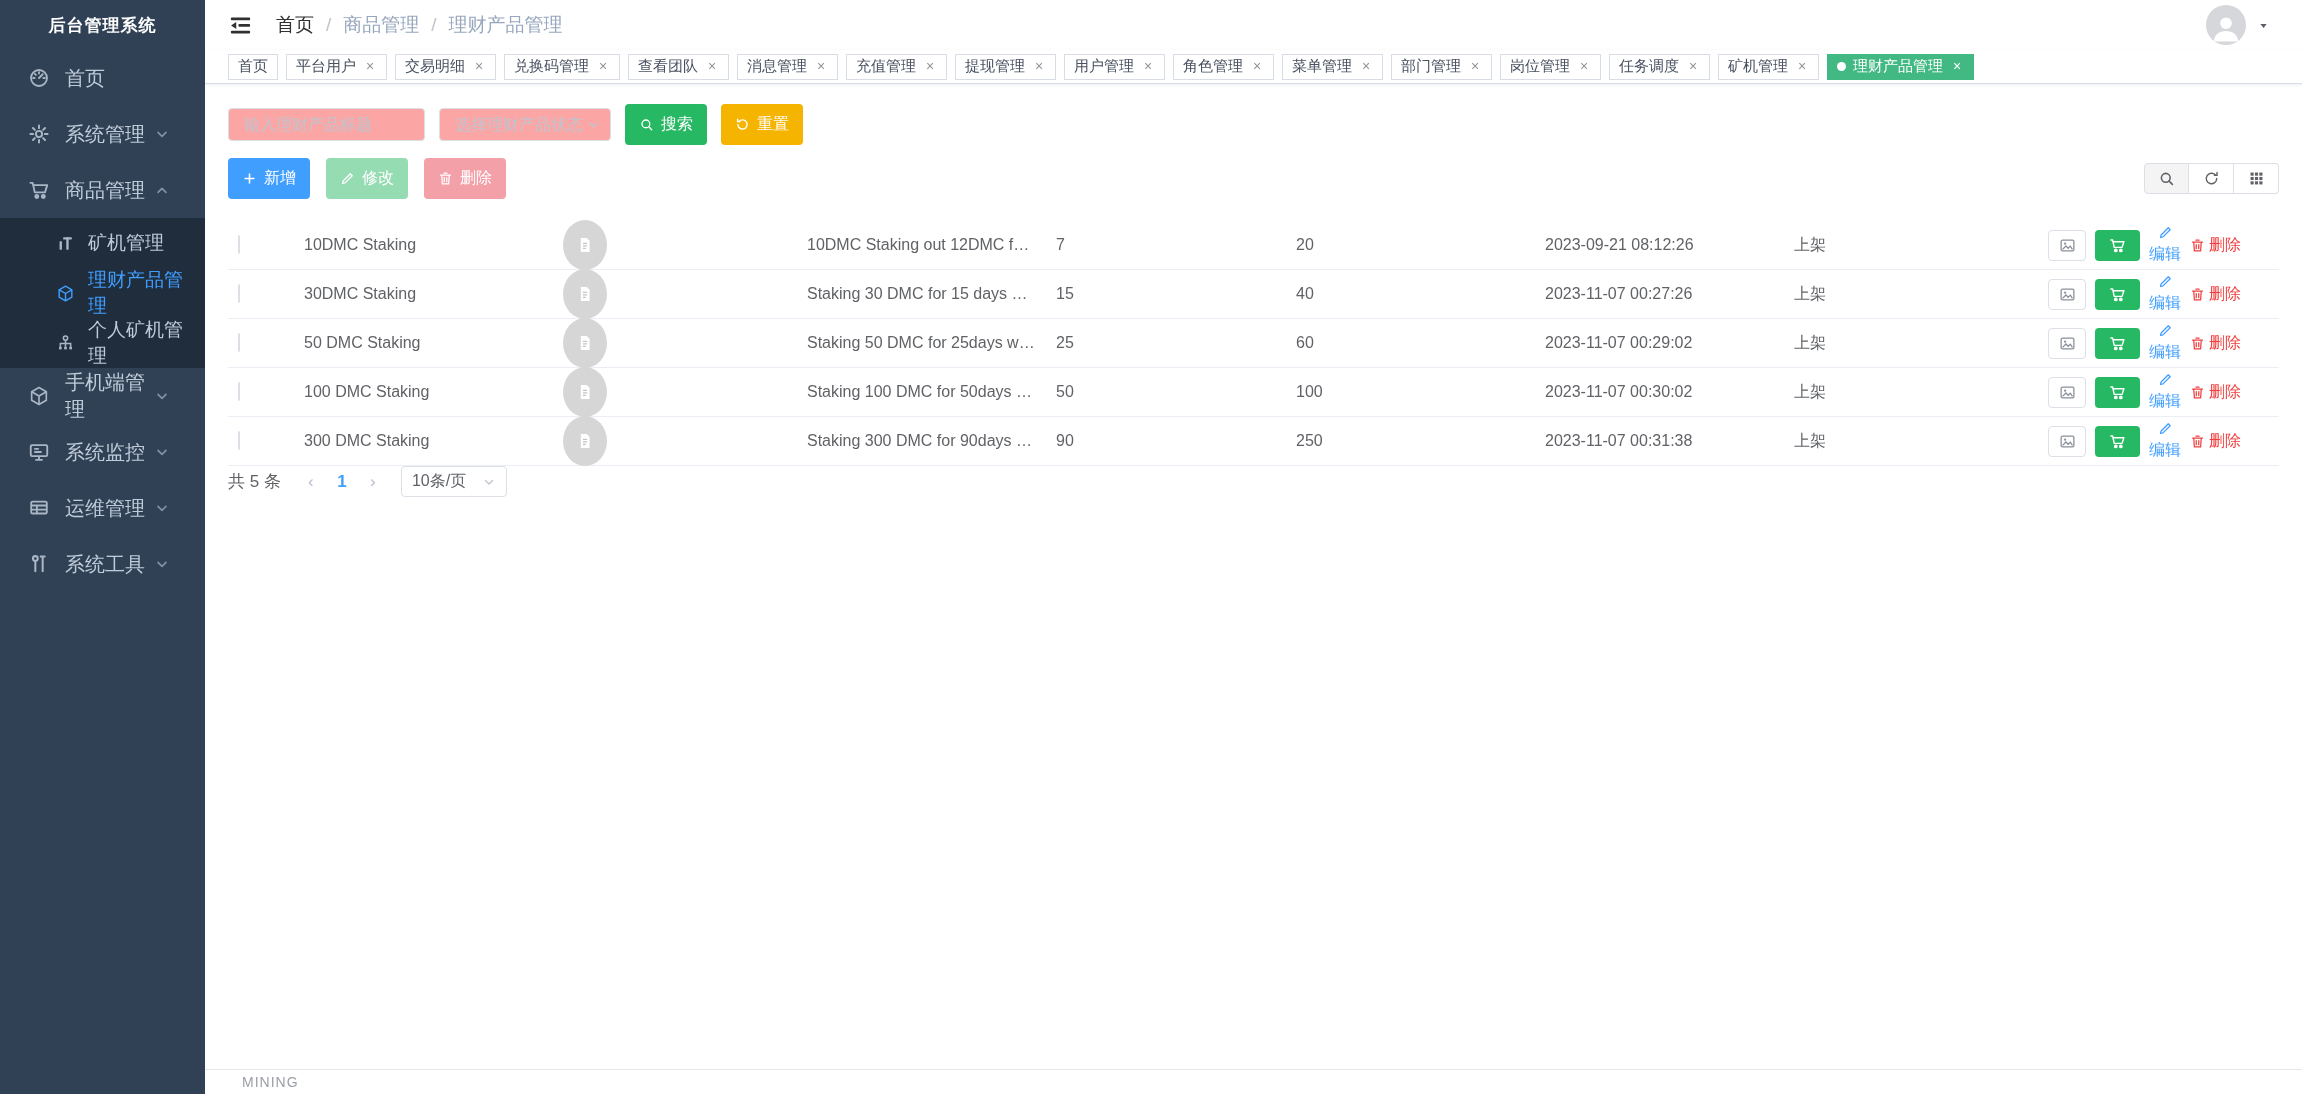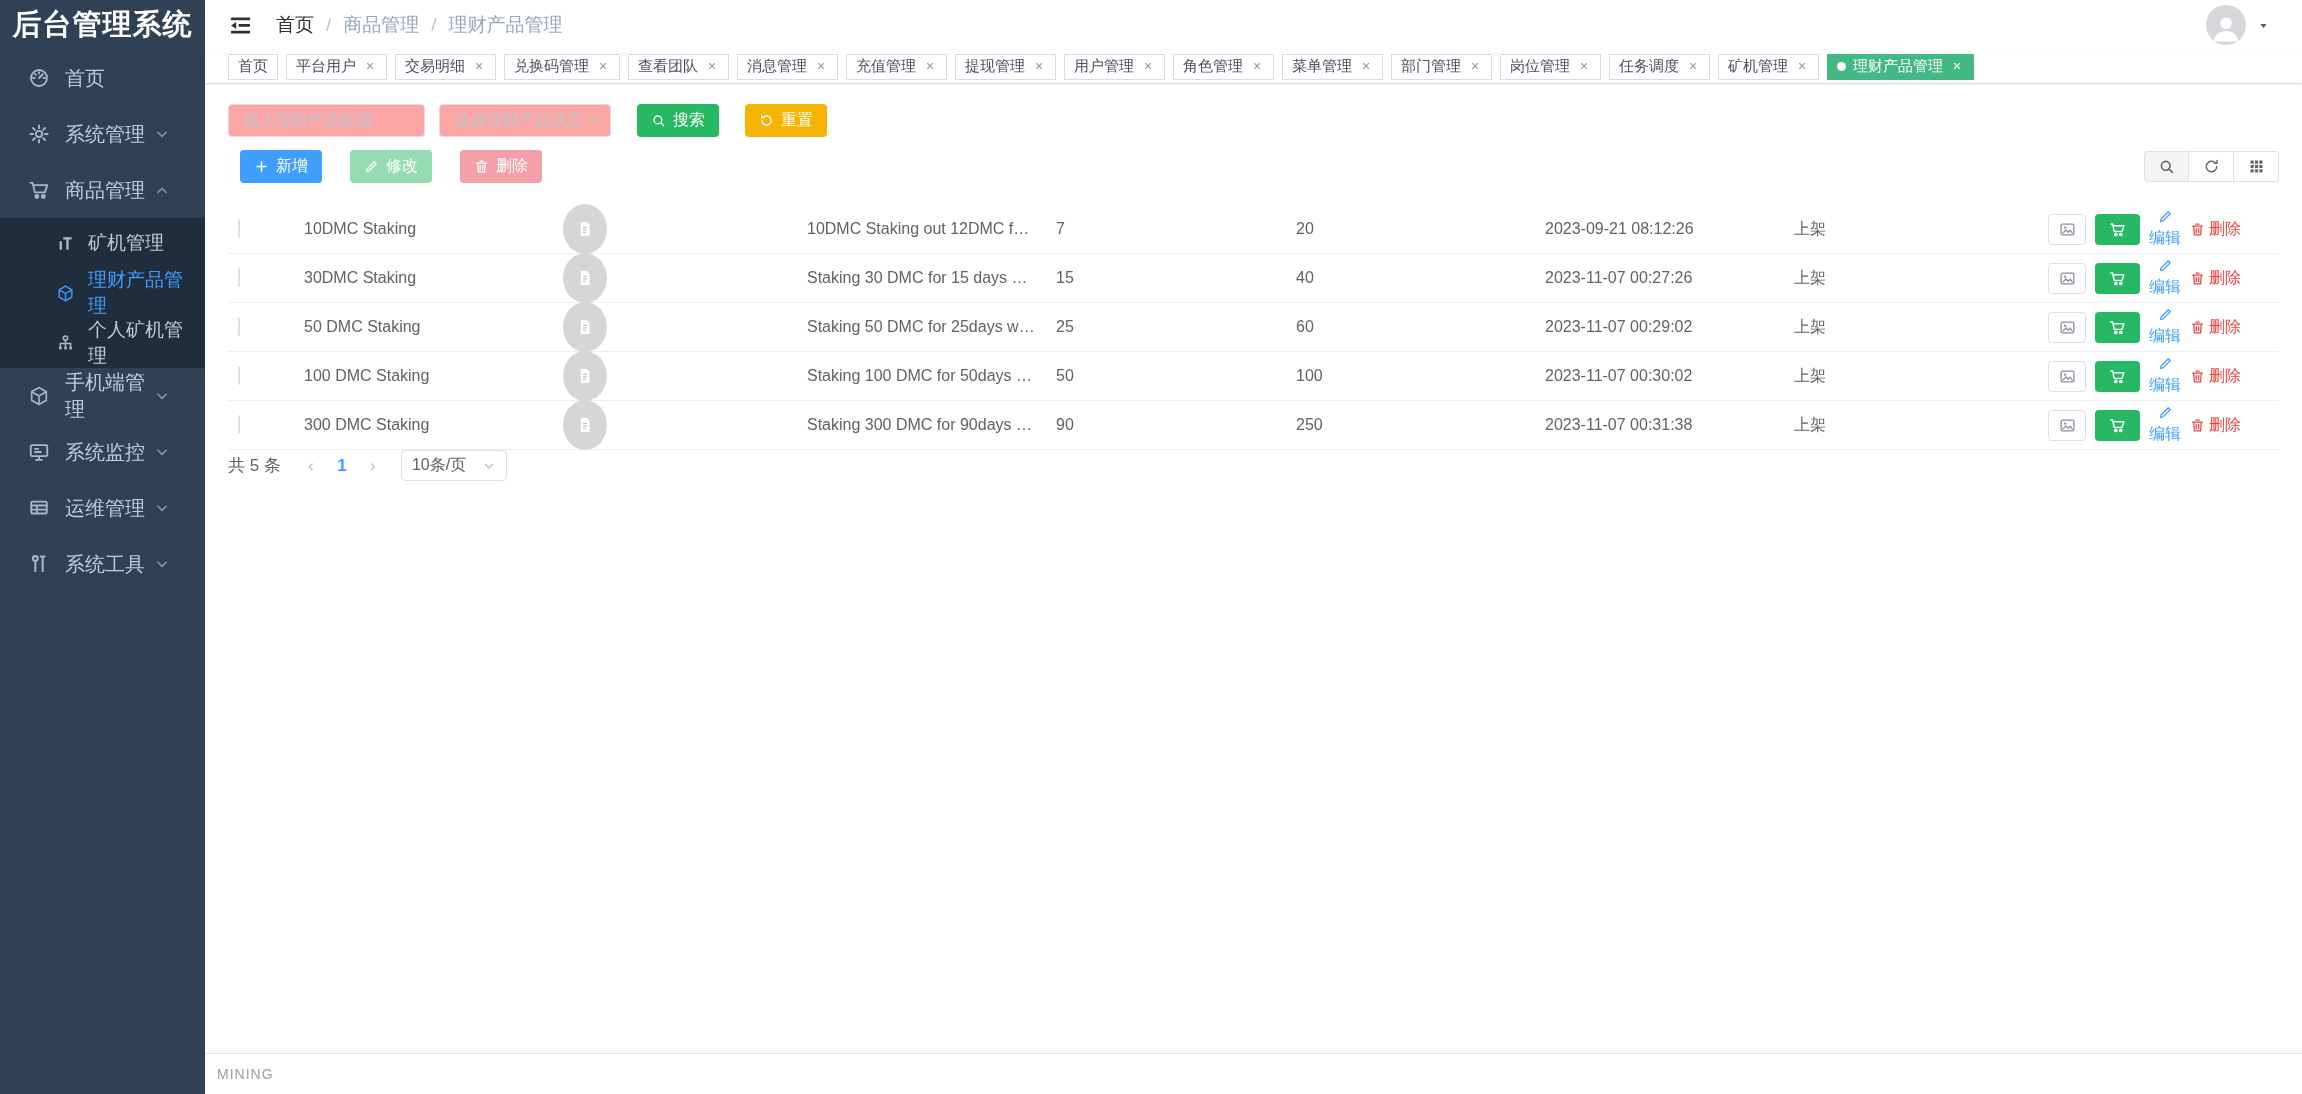--- a/index.html
+++ b/index.html
@@ -8,21 +8,21 @@
     display:flex;
     font-family:"Liberation Sans","DejaVu Sans",sans-serif;
     background:#fff;
     color:#606266;
   }
   .icn { display:inline-flex; align-items:center; justify-content:center; flex:none; }
   .icn svg { width:100%; height:100%; display:block; }
 
   
   .sidebar { width:205px; min-width:205px; background:#304156; color:#bfcbd9; display:flex; flex-direction:column; }
-  .logo { height:50px; display:flex; align-items:center; justify-content:center; color:#fff; font-size:29px; font-weight:bold; letter-spacing:1px; }
+  .logo { height:50px; display:flex; align-items:center; justify-content:center; color:#fff; font-size:17px; font-weight:bold; letter-spacing:1px; }
   .menu { flex:1; overflow:hidden; }
   .menu-item { height:56px; display:flex; align-items:center; padding:0 20px 0 28px; font-size:20px; cursor:pointer; }
   .menu-item .icn { width:22px; height:22px; margin-right:15px; color:#aab6c5; }
   .menu-item .chev { margin-left:auto; width:16px; height:16px; color:#8492a6; }
   .menu-item.sub { height:50px; padding-left:56px; font-size:19px; background:#1f2d3d; }
   .menu-item.sub .icn { width:19px; height:19px; margin-right:13px; }
   .menu-item.active { color:#409EFF; }
   .menu-item.active .icn { color:#409EFF; }
 
   
@@ -53,22 +53,22 @@
 
   .search-row { display:flex; align-items:center; gap:14px; margin-bottom:13px; }
   .inp, .sel-wrap input { height:33px; border:1px solid #dcdfe6; border-radius:4px; padding:0 15px; font-size:16px;
          color:#606266; outline:none; font-family:inherit; background:#fca5a5; }
   .inp { width:197px; }
   .sel-wrap { position:relative; }
   .sel-wrap input { width:172px; cursor:pointer; }
   ::placeholder { color:#bfc4ce; opacity:1; }
   .sel-chev { position:absolute; right:10px; top:9px; width:15px; height:15px; color:#c0c4cc; pointer-events:none; }
 
-  .btn { height:33px; border:none; border-radius:4px; color:#fff; font-size:16px; display:inline-flex; align-items:center;
-         gap:7px; padding:0 14px; cursor:pointer; font-family:inherit; white-space:nowrap;margin-left:12px; }
+  .btn { height:41px; border:none; border-radius:4px; color:#fff; font-size:16px; display:inline-flex; align-items:center;
+         gap:7px; padding:0 14px; cursor:pointer; font-family:inherit; white-space:nowrap; }
   .btn .icn { width:15px; height:15px; }
   .btn-search { background:#26b862; }
   .btn-reset  { background:#f5b400; }
   .btn-add    { background:#409EFF; }
   .btn-edit-dis { background:#95dcb3; cursor:not-allowed; }
   .btn-del-dis  { background:#f4a0a8; cursor:not-allowed; }
 
   .actions-row { display:flex; align-items:center; gap:16px; margin-bottom:22px; }
   .toolbar { margin-left:auto; display:flex; }
   .tbtn { width:45px; height:31px; border:1px solid #dcdfe6; background:#fff; display:flex; align-items:center;
@@ -103,21 +103,21 @@
   
   .pagination { display:flex; align-items:center; font-size:17px; color:#606266; }
   .pg-total { margin-right:14px; }
   .pg-arrow { width:32px; text-align:center; color:#b4bccc; font-size:17px; cursor:pointer; }
   .pg-num { width:30px; text-align:center; color:#409EFF; font-weight:bold; cursor:pointer; }
   .pg-size { width:106px; height:31px; border:1px solid #dcdfe6; border-radius:4px; display:flex; align-items:center;
              justify-content:space-between; padding:0 10px; font-size:16px; color:#606266; margin-left:12px; cursor:pointer; }
   .pg-size .icn { width:14px; height:14px; color:#c0c4cc; }
 
   
-  .footer { height:41px; border-top:1px solid #e4e7ea; display:flex; align-items:center; padding-left:12px;
+  .footer { height:25px; border-top:1px solid #e4e7ea; display:flex; align-items:center; padding-left:37px;
             font-size:14px; color:#9aa0a6; letter-spacing:1px; }
 </style>
 </head>
 <body>
 
 <aside class="sidebar">
   <div class="logo">后台管理系统</div>
   <nav class="menu">
       <div class="menu-item">
         <span class="icn">

